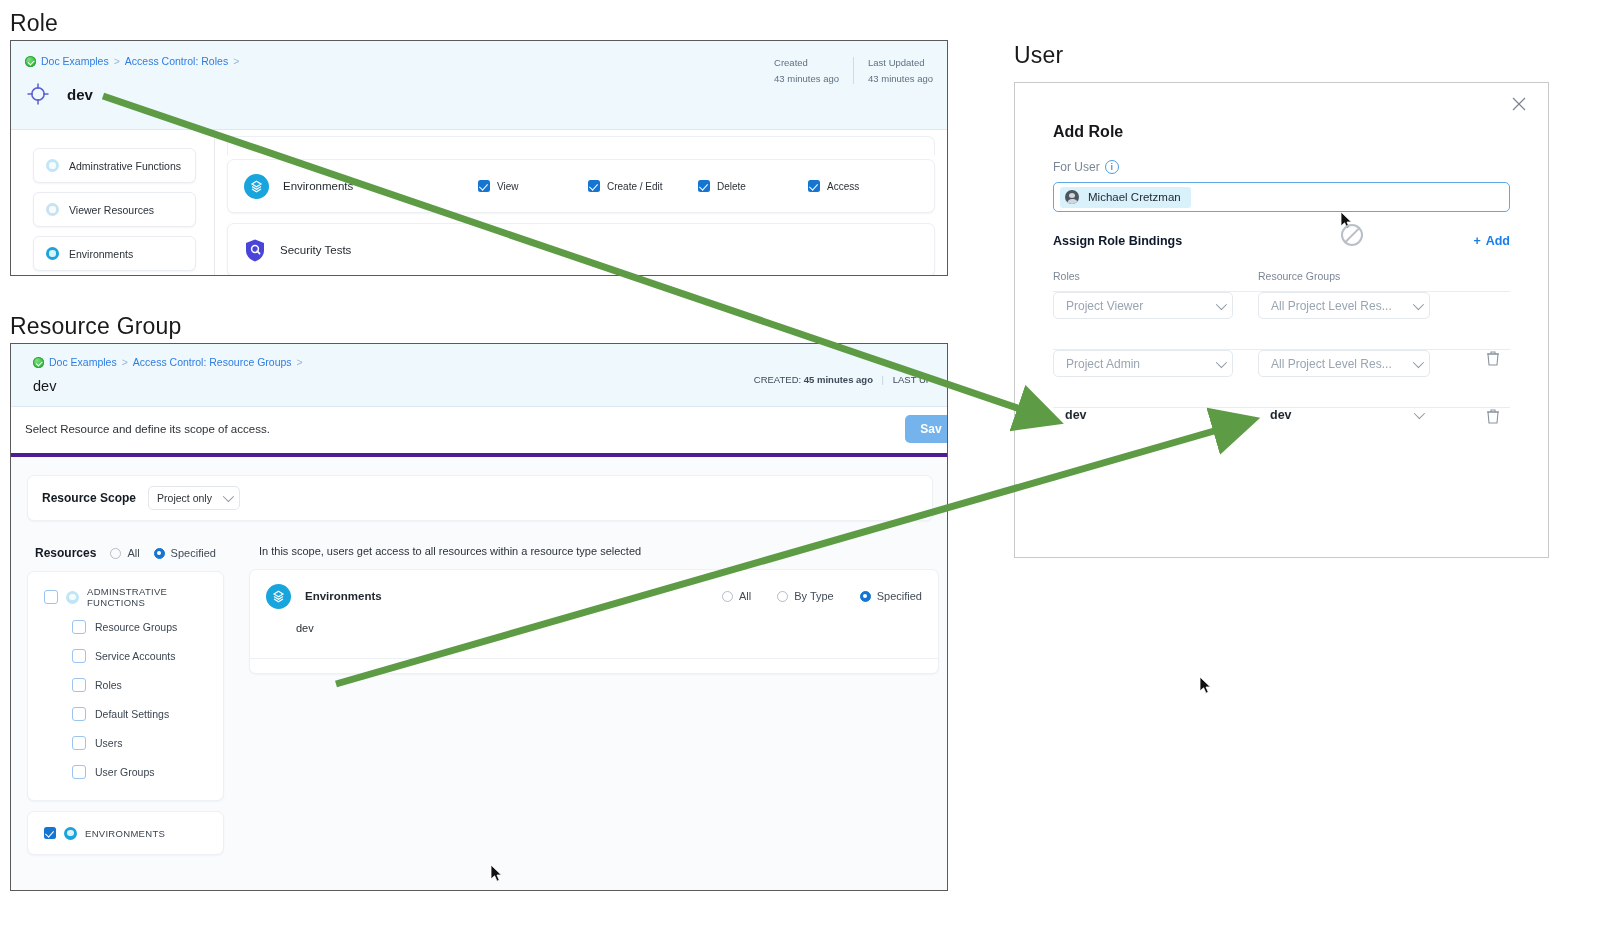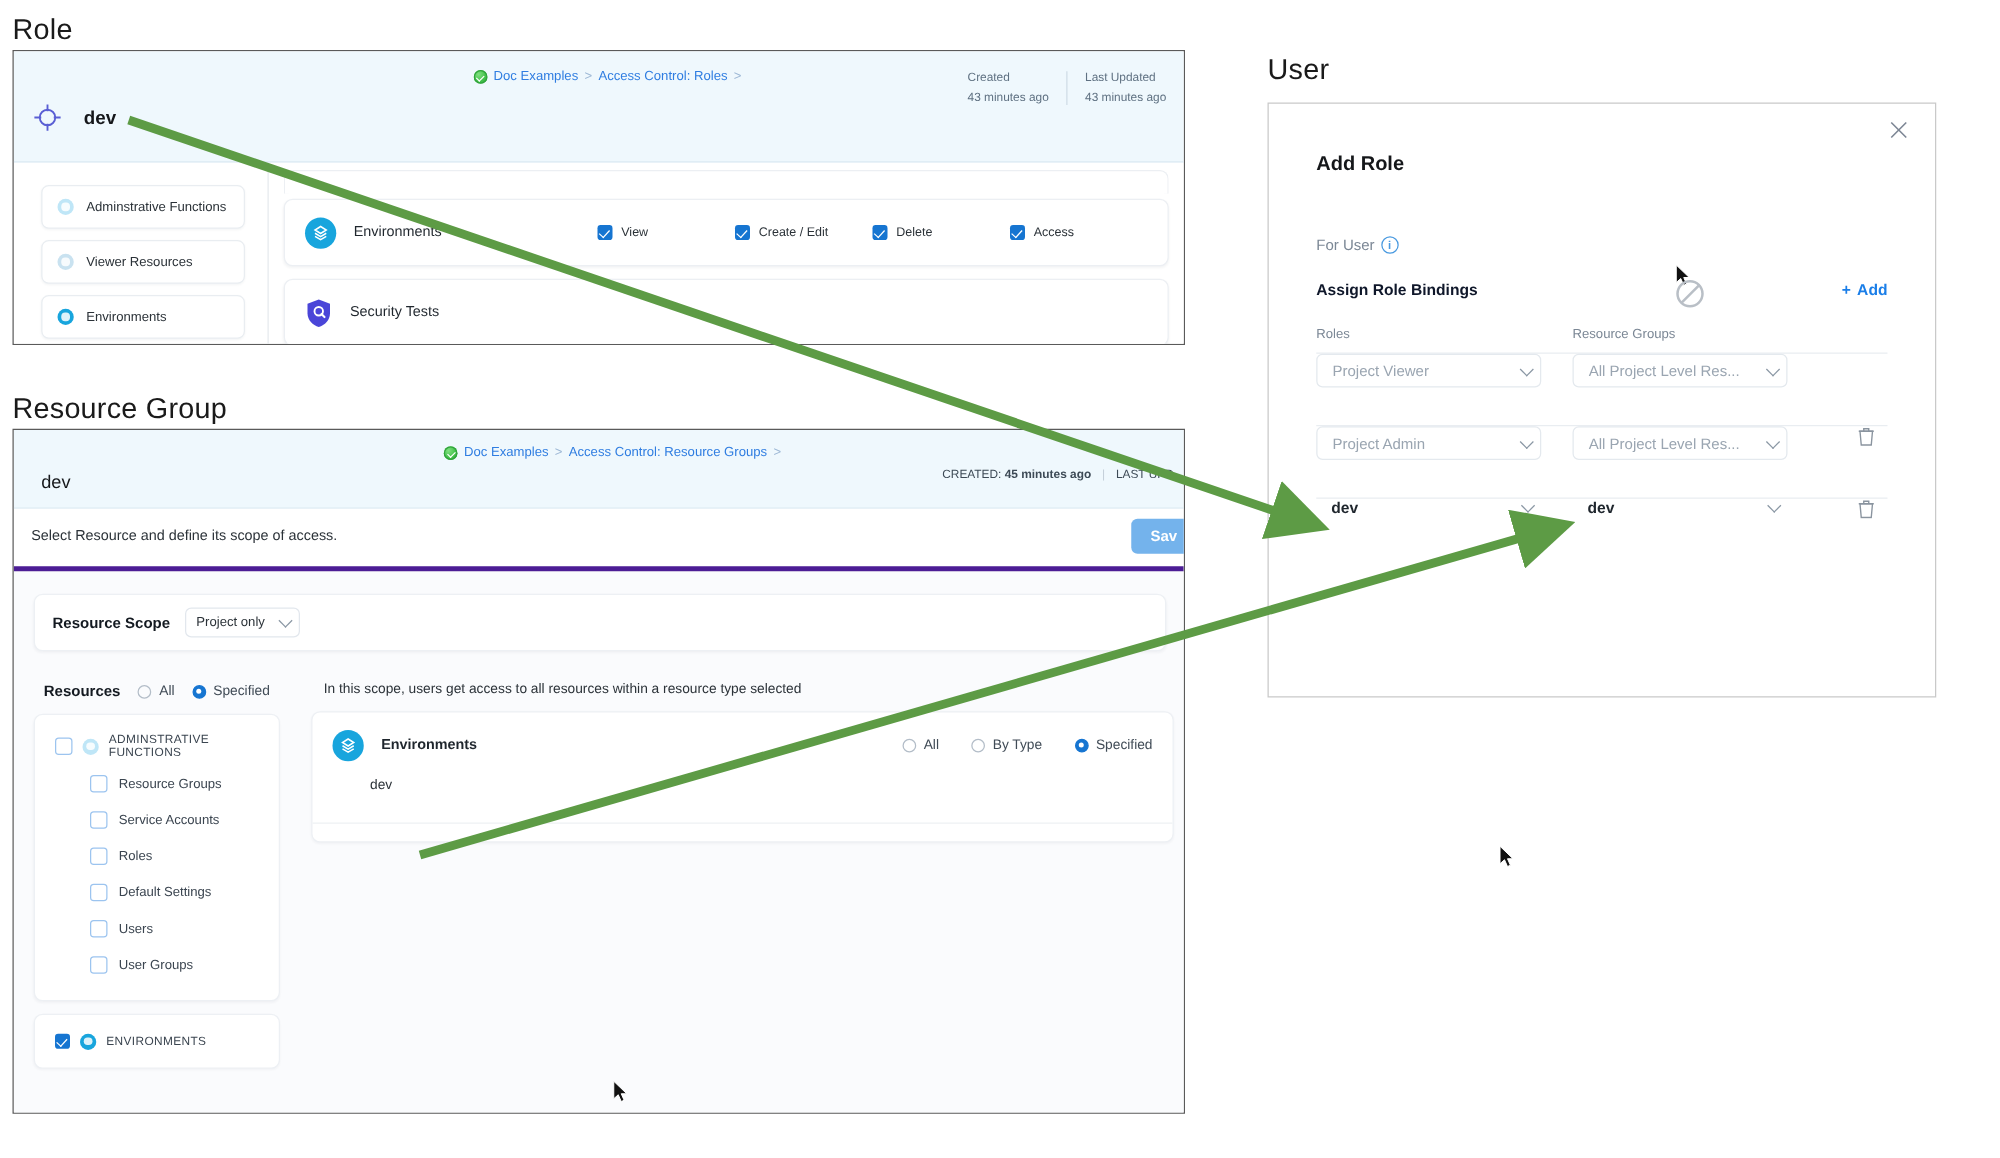--- a/index.html
+++ b/index.html
@@ -17,21 +17,21 @@
   }
 
   
   .panel{
     position:absolute;background:#ffffff;
     border:1px solid #5a5a5a;box-sizing:border-box;overflow:hidden;
   }
   .panel-light{border:1px solid #c9c9c9;}
 
   
-  .bc{display:flex;align-items:center;gap:5px;font-size:10.5px;color:#2f7de1;justify-content:center;}
+  .bc{display:flex;align-items:center;gap:5px;font-size:10.5px;color:#2f7de1;}
   .bc .sep{color:#9bb6d4;}
   .bc-dot{
     width:11px;height:11px;border-radius:50%;
     background:radial-gradient(circle at 35% 32%, #7fe07f 0%, #41c14a 55%, #2ea33a 100%);
     box-shadow:inset 0 0 0 1px #31a43c;flex:0 0 auto;position:relative;
   }
   .bc-dot:after{
     content:"";position:absolute;left:2.5px;top:4.5px;width:5px;height:2.5px;
     border-left:1.4px solid #fff;border-bottom:1.4px solid #fff;
     transform:rotate(-45deg);
@@ -143,21 +143,21 @@
   .env-panel-name{font-size:11.5px;color:#1f262d;font-weight:600;margin-left:14px;}
   .env-radios{margin-left:auto;display:flex;gap:26px;}
   .env-val{font-size:11px;color:#2b3238;padding-left:46px;}
   .env-div{position:absolute;left:0;right:0;bottom:14px;height:1px;background:#eef1f4;}
 
   
   #user-panel{left:1014px;top:82px;width:535px;height:476px;}
   .ud-inner{padding:26px 38px 0 38px;box-sizing:border-box;position:relative;height:100%;}
   .ud-title{font-size:16px;font-weight:700;color:#15171a;margin-top:14px;}
   .ud-close{position:absolute;right:20px;top:12px;width:18px;height:18px;}
-  .ud-foruser{font-size:12px;color:#7b8795;margin-top:48px;display:flex;align-items:flex-end;gap:5px;}
+  .ud-foruser{font-size:12px;color:#7b8795;margin-top:19px;display:flex;align-items:flex-end;gap:5px;}
   .info-i{width:12px;height:12px;border-radius:50%;border:1.2px solid #4a9ae0;color:#4a9ae0;
           font-size:9px;display:flex;align-items:center;justify-content:center;font-weight:700;}
   .ud-userbox{
     margin-top:8px;height:30px;border:1.4px solid #5fa8e8;border-radius:5px;
     display:flex;align-items:center;padding-left:6px;box-sizing:border-box;background:#fff;
   }
   .chip{
     background:#d9f1fb;border-radius:3px;height:21px;display:flex;align-items:center;
     gap:9px;padding:0 10px 0 5px;font-size:11.5px;color:#1f262d;
   }
@@ -431,20 +431,26 @@
       </svg>
     </span>
 
     <div class="ud-title">Add Role</div>
 
     <div class="ud-foruser">
       <span>For User</span>
       <span class="info-i">i</span>
     </div>
 
+    <div class="ud-userbox">
+      <span class="chip">
+        <span class="avatar"></span>
+        <span>Michael Cretzman</span>
+      </span>
+    </div>
 
     <div class="ud-bindrow">
       <span class="ud-bind-lbl">Assign Role Bindings</span>
       <span class="ud-add">
         <span>+</span>
         <span>Add</span>
       </span>
     </div>
 
     <div class="ud-colhdr">

